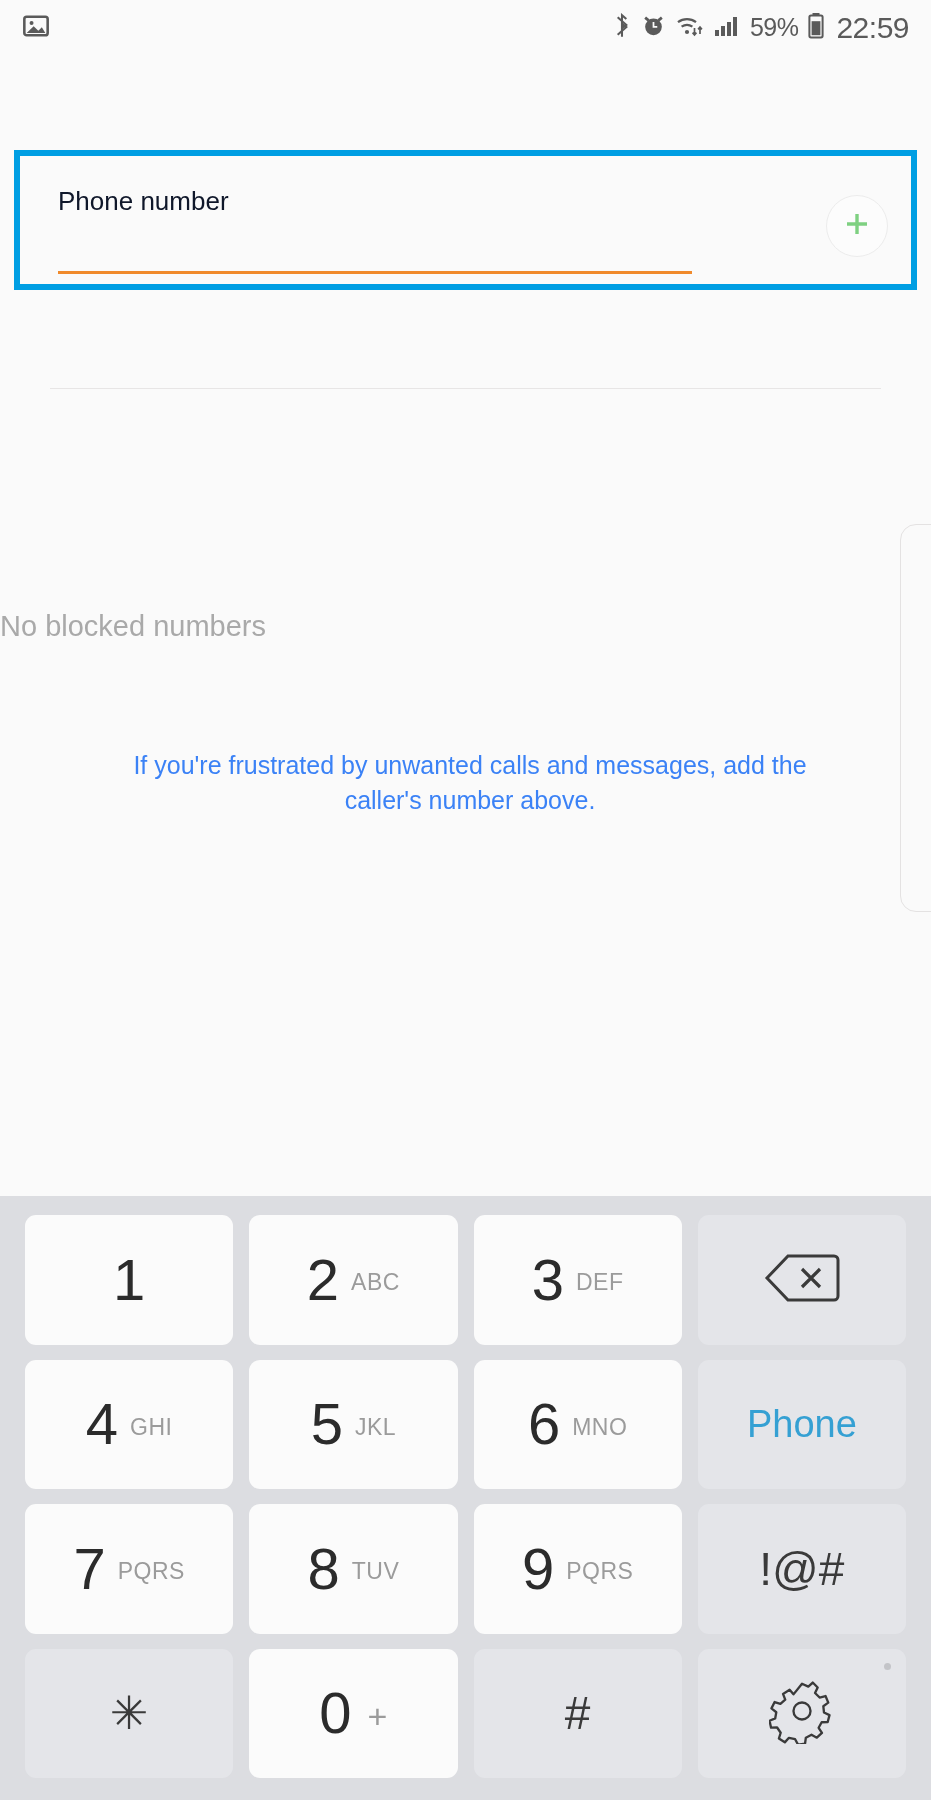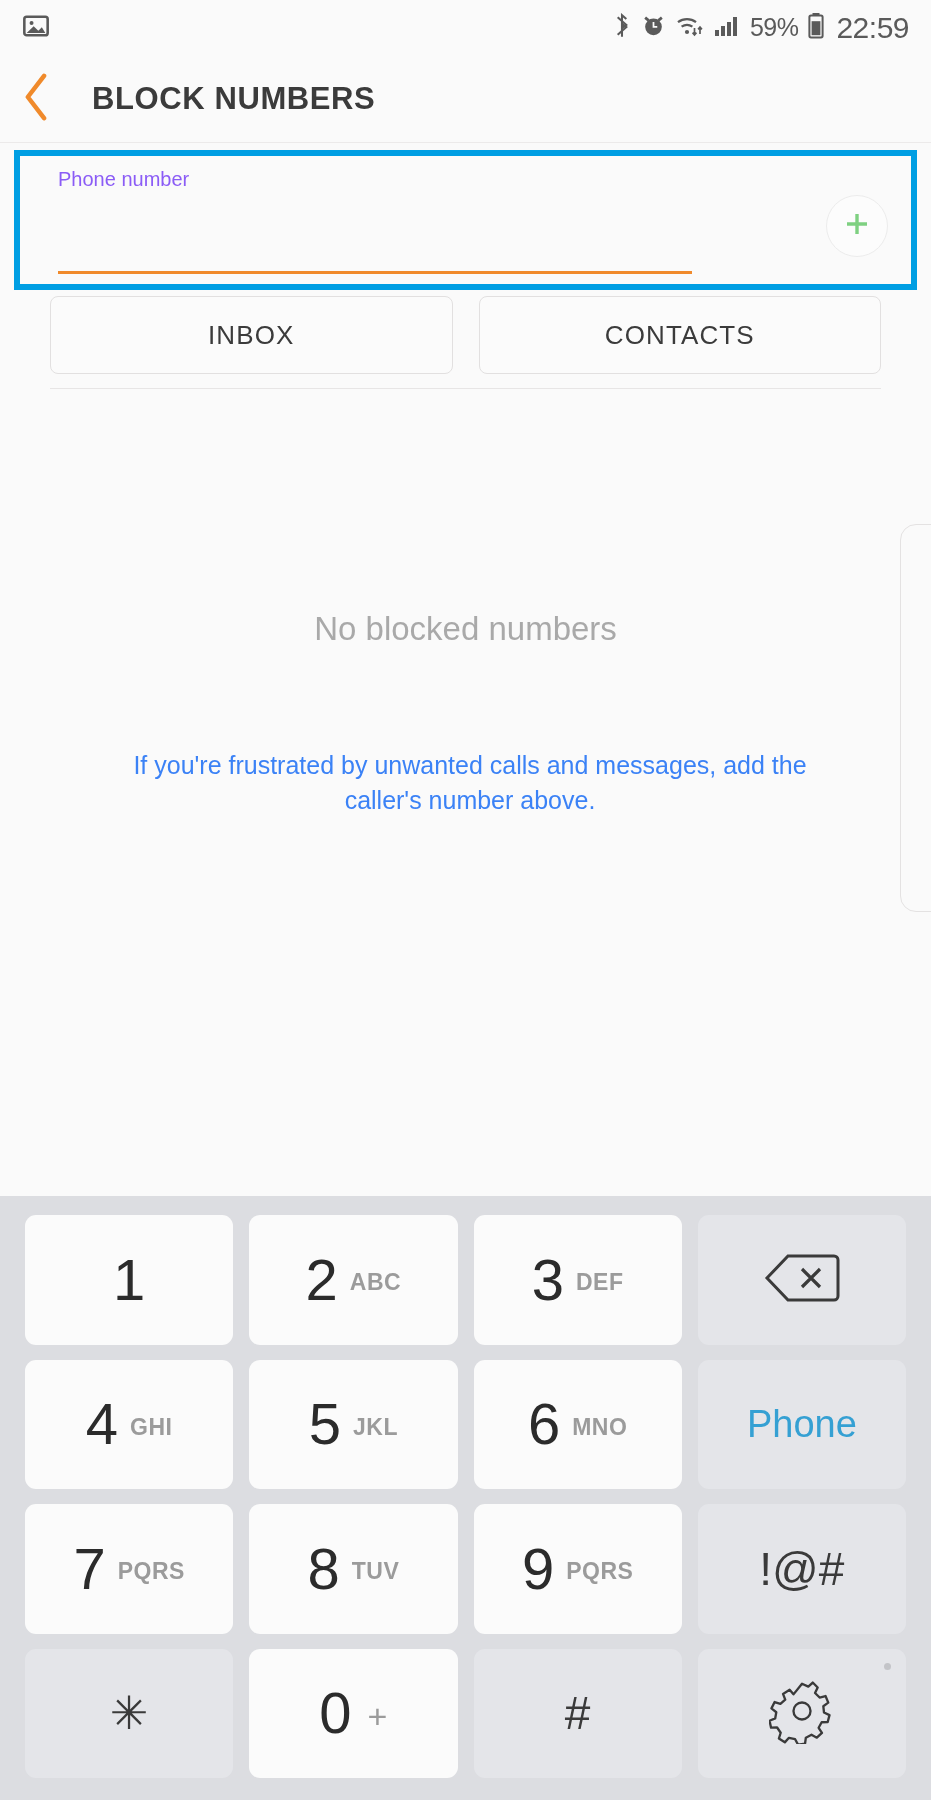--- a/index.html
+++ b/index.html
@@ -60,22 +60,22 @@
   }
 
   
   #input-highlight {
     position: absolute; left: 14px; top: 150px;
     width: 903px; height: 140px;
     border: 6px solid #009ee3;
     background: #fafafa;
   }
   #field-label {
-    position: absolute; left: 38px; top: 12px;
-    font-size: 20px; color: #8b5cf6;
+    position: absolute; left: 38px; top: 30px;
+    font-size: 26px; color: #0f172a;
   }
   #number-input-wrap {
     position: absolute; left: 38px; top: 54px;
     width: 635px; height: 58px;
   }
   #caret {
     position: absolute; left: 0; top: 4px;
     width: 4px; height: 48px;
     background: #f08a2b;
   }
@@ -131,22 +131,21 @@
     width: 60px; height: 388px;
     border: 1px solid #e4e2e2;
     border-radius: 16px;
     background: #fafafa;
   }
 
   
   #empty-title {
     position: absolute; left: 0; top: 610px;
     width: 931px;
-    text-align: center;
-    font-size: 33px; color: #a9a9a9;
+    font-size: 29px; color: #a9a9a9;
   }
   #empty-desc {
     position: absolute; left: 110px; top: 748px;
     width: 720px;
     text-align: center;
     font-size: 25px; line-height: 1.38;
     color: #3b82f6;
   }
 
   
@@ -169,21 +168,21 @@
     user-select: none;
   }
   .key.alt { background: #e4e5e9; }
   .key-digit {
     font-size: 58px; color: #2b2b2b; font-weight: 300;
     line-height: 1;
   }
   .key-letters {
     font-size: 23px; color: #9b9b9b;
     margin-left: 12px; letter-spacing: 0.5px;
-    align-self: center; margin-top: 6px; font-weight: bold;
+    align-self: center; margin-top: 6px;
   }
   .key-plus {
     font-size: 34px; color: #9b9b9b;
     margin-left: 16px; margin-top: 6px;
   }
   .key-sym {
     font-size: 46px; color: #3a3a3a; font-weight: 400;
   }
   .key-done {
     font-size: 38px; color: #35a0d3;
@@ -245,50 +244,36 @@
         <svg width="18" height="27" viewBox="0 0 18 27">
           <rect x="5.5" y="1" width="7" height="2.4" fill="#5a5a5a"></rect>
           <rect x="2.4" y="3.4" width="13.2" height="22" rx="1.6" fill="none" stroke="#5a5a5a" stroke-width="2"></rect>
           <rect x="4.6" y="9.2" width="8.8" height="14" fill="#5a5a5a"></rect>
         </svg>
       </span>
       <span id="clock">22:59</span>
     </div>
   </div>
 
-  <div id="app-bar">
-    <div id="back-button">
-      <span>
-        <svg width="30" height="48" viewBox="0 0 20 34">
-          <path d="M15 2 L3.5 17 L15 32" fill="none" stroke="#f08a2b" stroke-width="3.2" stroke-linecap="round" stroke-linejoin="round"></path>
-        </svg>
-      </span>
-    </div>
-    <div id="page-title">BLOCK NUMBERS</div>
-  </div>
 
   <div id="offscreen-card"></div>
 
   <div id="input-highlight">
     <div id="field-label">Phone number</div>
     <div id="input-underline"></div>
   </div>
 
   <div id="add-button">
     <span>
       <svg width="34" height="34" viewBox="0 0 34 34">
         <path d="M17 7 V27 M7 17 H27" stroke="#7ed081" stroke-width="3.4" stroke-linecap="butt" fill="none"></path>
       </svg>
     </span>
   </div>
 
-  <div id="source-row">
-    <button class="source-btn">INBOX</button>
-    <button class="source-btn">CONTACTS</button>
-  </div>
   <div id="list-divider"></div>
 
   <div id="empty-title">No blocked numbers</div>
   <div id="empty-desc">If you're frustrated by unwanted calls and messages, add the caller's number above.</div>
 
   <div id="keypad">
       <div class="key">
         <span class="key-digit">1</span>
       </div>
       <div class="key">

